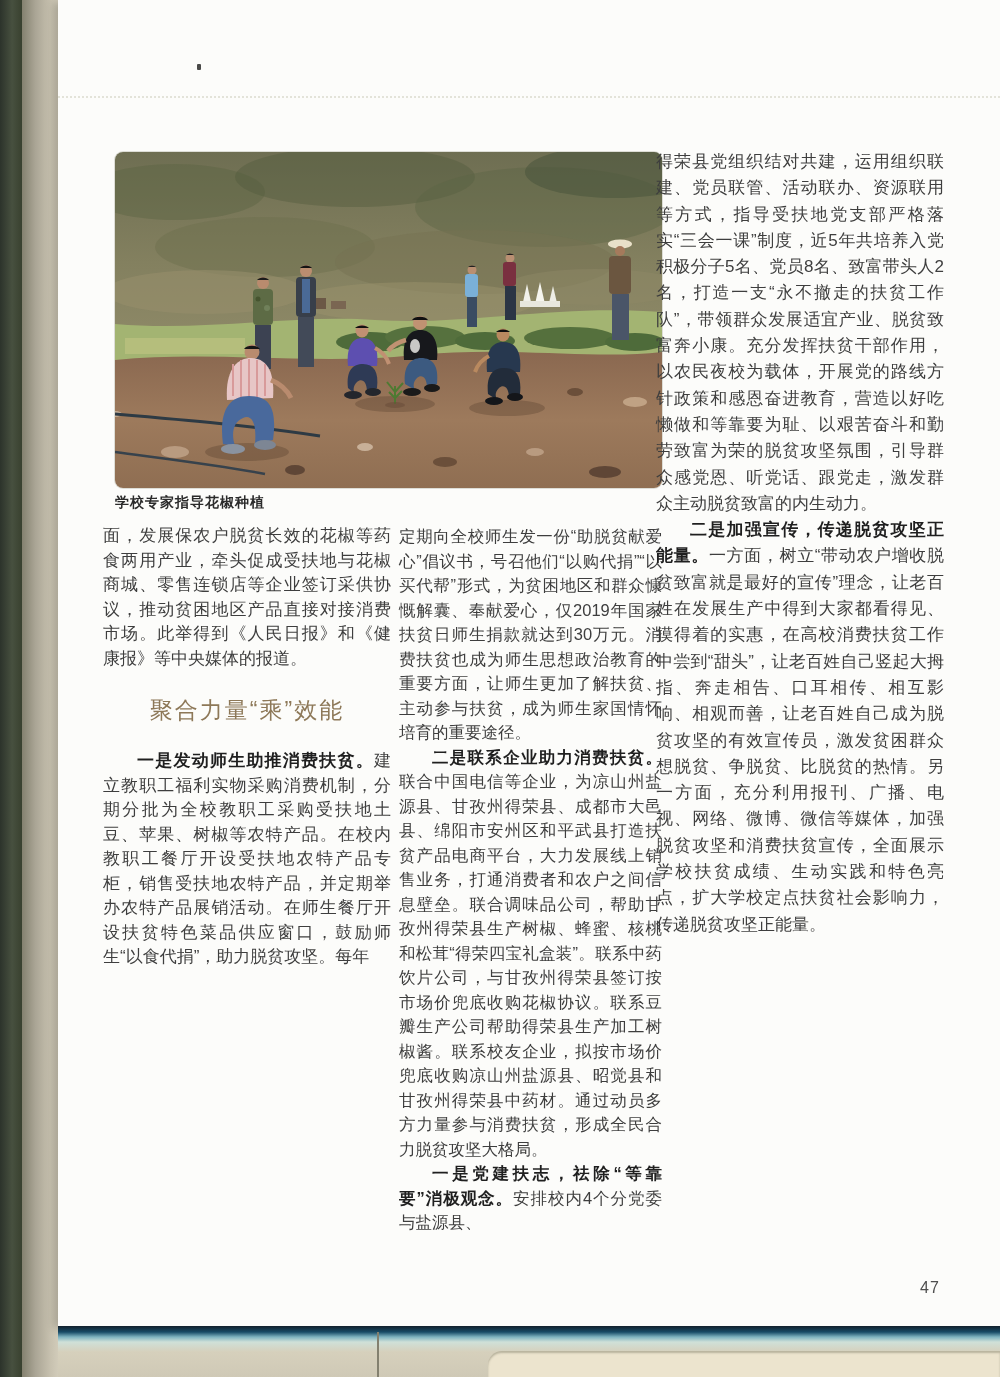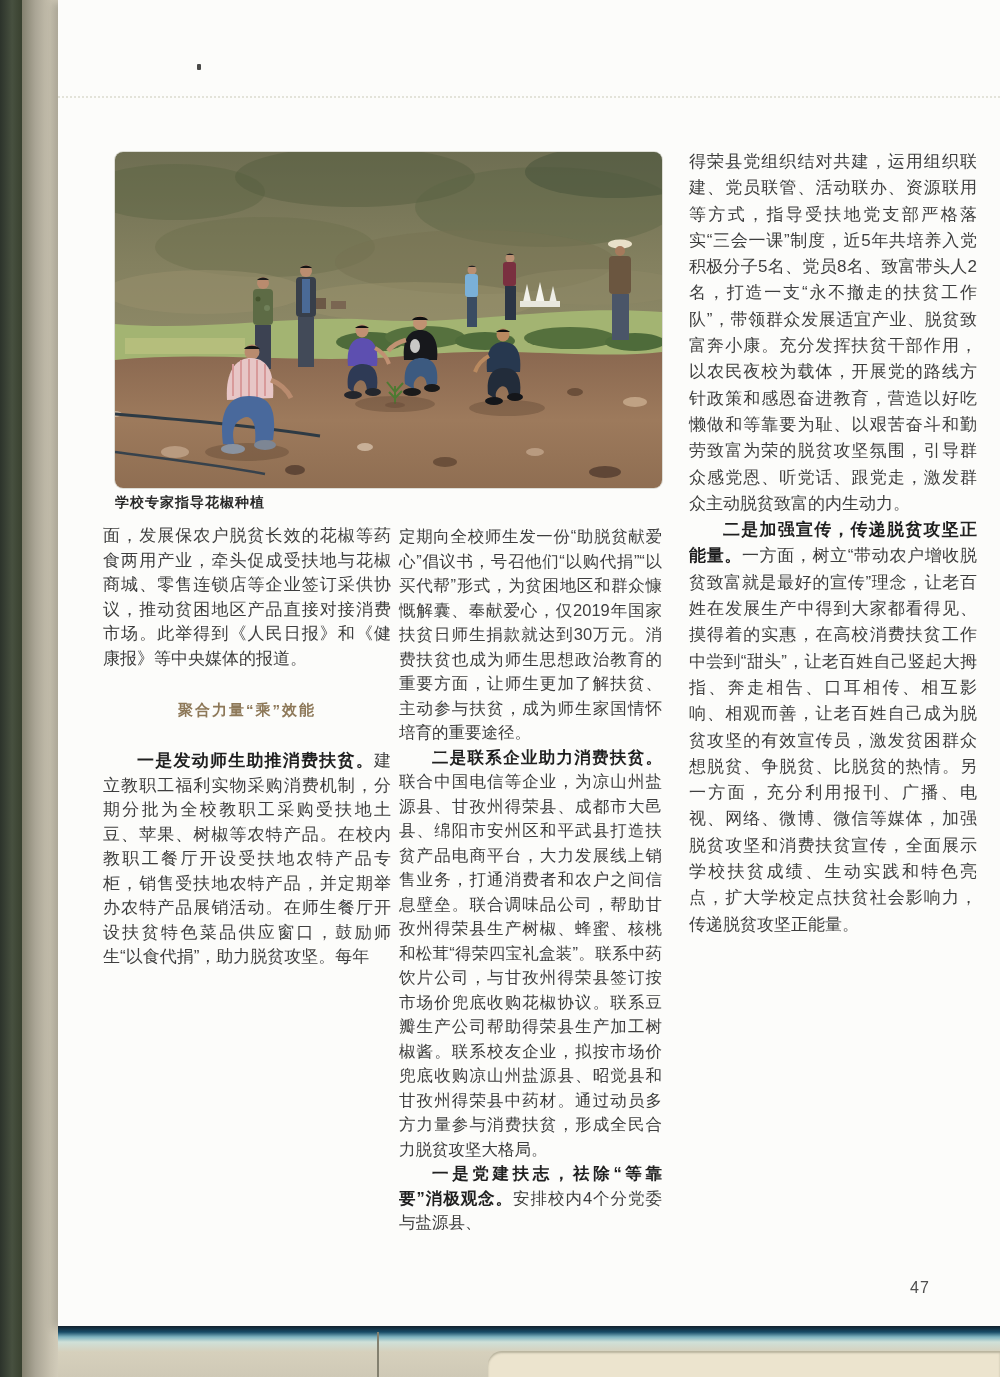--- a/index.html
+++ b/index.html
@@ -31,25 +31,25 @@
   .photo svg{display:block;}
   .caption{position:absolute;left:57px;top:494px;width:547px;
     text-align:left;font-size:14px;font-weight:600;color:#2b2b2b;letter-spacing:1px;}
   
   .col{position:absolute;color:#3e3e3e;text-align:justify;}
   .col p{margin:0;}
   .col .ind{text-indent:2em;}
   .col .lead{font-weight:700;color:#1f1f1f;}
   .col1{left:45px;top:524px;width:288px;font-size:17px;line-height:24.5px;}
   .col2{left:341px;top:524px;width:263px;font-size:16.5px;line-height:24.5px;}
-  .col3{left:631px;top:149px;width:288px;font-size:17px;line-height:26.3px;}
-  .subhead{text-align:center;font-weight:700;color:#8d7858;font-size:15px;
+  .col3{left:598px;top:149px;width:288px;font-size:17px;line-height:26.3px;}
+  .subhead{text-align:center;font-weight:400;color:#8d7858;font-size:23px;
     letter-spacing:2px;margin:27px 0;line-height:24px;}
   .col2 .subhead{margin:30px 0;}
-  .pagenum{position:absolute;left:852px;top:1279px;width:40px;text-align:left;
+  .pagenum{position:absolute;left:852px;top:1279px;width:40px;text-align:center;
     color:#4e4e4e;font-size:16px;letter-spacing:1px;}
   
   .bottom-band{position:absolute;left:58px;top:1326px;width:942px;height:51px;
     background:linear-gradient(180deg,#13202c 0px,#174a66 6px,#7fb3c0 11px,
       #cfe0d8 16px,#d6d0bc 26px,#cfc9b6 100%);}
   .stacked-edge{position:absolute;left:488px;top:1351px;width:512px;height:26px;
     background:#ece4ce;border-radius:14px 0 0 0;box-shadow:inset 0 2px 2px rgba(90,90,70,.35);}
   .edge-line{position:absolute;left:377px;top:1332px;width:2px;height:45px;
     background:#83806f;}
 </style>

